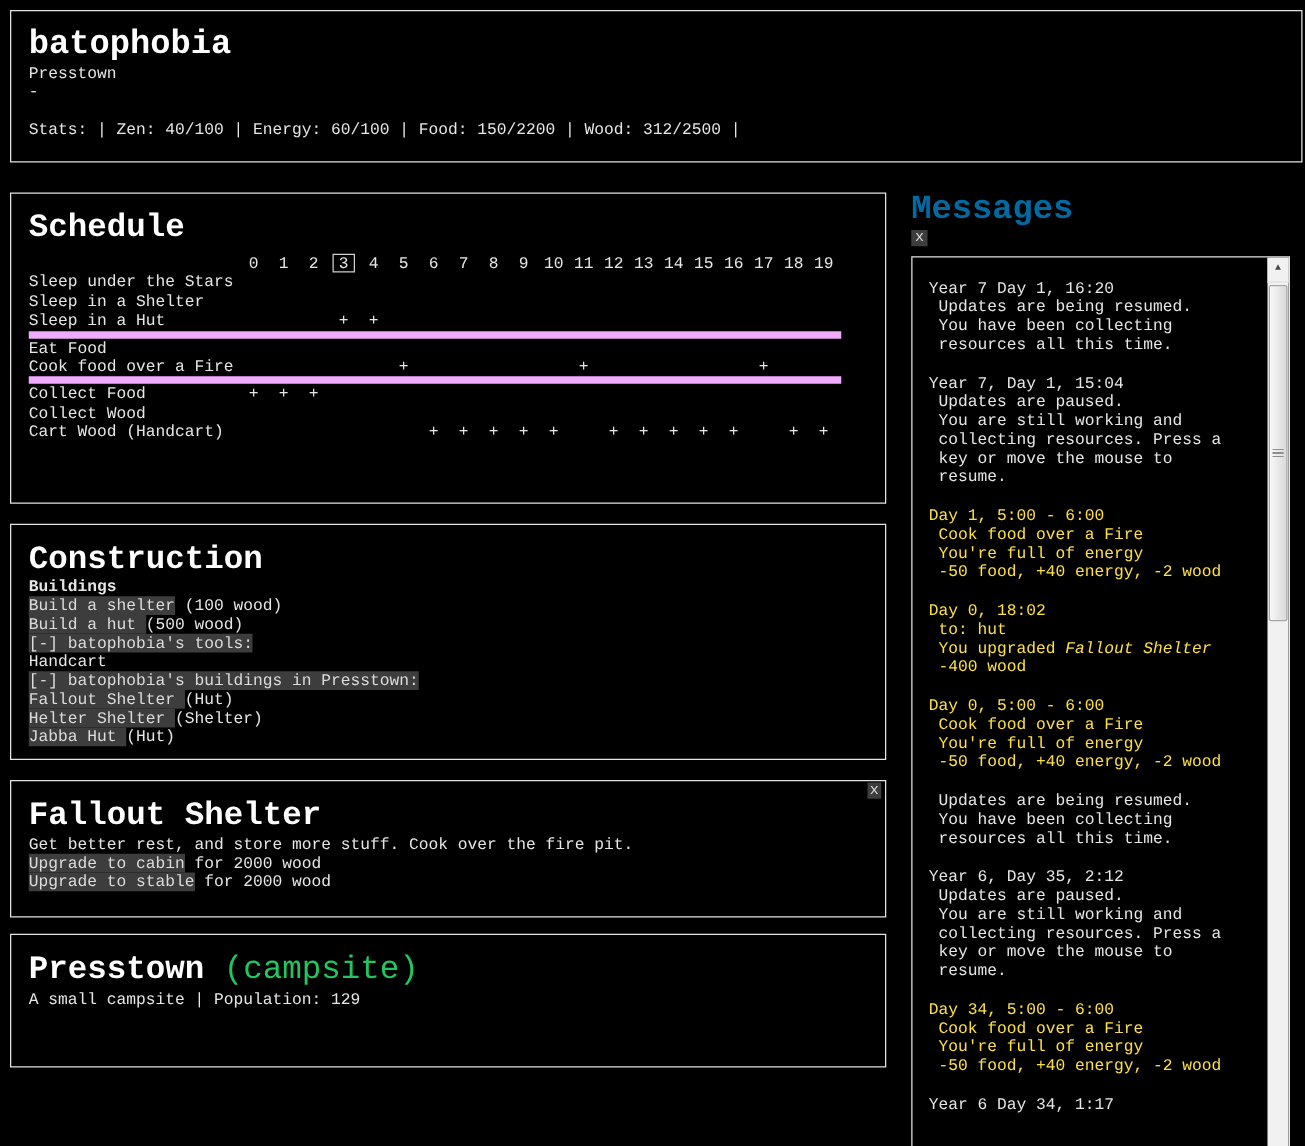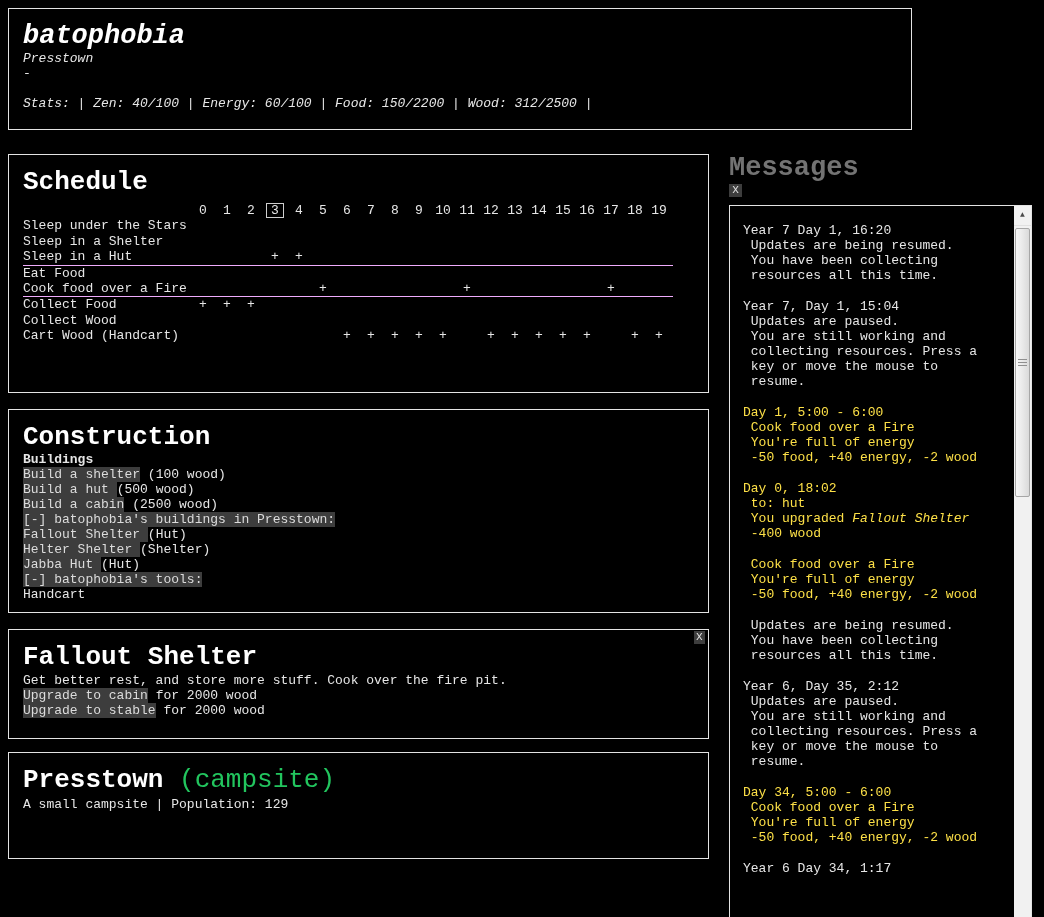--- a/index.html
+++ b/index.html
@@ -5,36 +5,36 @@
   html,body{margin:0;padding:0;}
   body{
     width:1044px;height:917px;overflow:hidden;background:#000;
     font-family:"Liberation Mono","DejaVu Sans Mono",monospace;
     color:#e6e6e6;font-size:13px;
   }
   .page{padding:8px 8px 0 8px;}
   .box{border:1px solid #e3e3e3;background:#000;box-sizing:border-box;}
 
   
-  .header-box{width:904px;padding:12px 14px 18px 14px;margin-bottom:24px;font-style:italic;}
+  .header-box{width:1034px;padding:12px 14px 18px 14px;margin-bottom:24px;}
   .app-title{font-size:27px;font-weight:bold;line-height:30px;color:#fff;}
   .meta{line-height:15px;white-space:pre;}
   .stats-line{margin-top:15px;line-height:15px;white-space:pre;}
 
   .columns{display:flex;}
   .left-col{width:701px;margin-right:20px;flex:none;}
   .right-col{width:303px;flex:none;}
 
   .section-title{font-size:26px;font-weight:bold;line-height:30px;color:#fff;}
 
   
   .schedule-box{padding:12px 14px 48px 14px;margin-bottom:16px;}
   .sched-grid{margin-top:6px;}
   .srow{display:flex;width:650px;line-height:15.4px;height:15.4px;}
-  .srow.divider{border-bottom:1px solid #f0abfc;}
+  .srow.divider{border-bottom:6px solid #f0abfc;}
   .slabel{width:168px;flex:none;white-space:pre;}
   .scell{width:24px;flex:none;text-align:center;}
   .hours-row{margin-bottom:0;}
   .hours-row .scell{color:#e6e6e6;}
   .cur-hour{border:1px solid #cfcfcf;padding:0 4px;display:inline-block;line-height:13px;}
 
   
   .construction-box{padding:12px 14px 10px 14px;margin-bottom:16px;}
   .cgroup{}
   .cgroup.first{margin-top:24px;}
@@ -49,21 +49,21 @@
     font-size:12px;line-height:13px;padding:0 2px;cursor:pointer;
   }
   .fs-desc{line-height:15px;white-space:pre;margin-top:1px;}
 
   
   .presstown-box{padding:12px 14px 46px 14px;}
   .subtitle{font-weight:normal;color:#22c55e;text-align:center;}
   .town-info{line-height:15px;white-space:pre;margin-top:2px;}
 
   
-  .messages-title{font-size:27px;font-weight:bold;line-height:26px;color:#737373;margin-top:1px;}
+  .messages-title{font-size:27px;font-weight:bold;line-height:26px;color:#0369a1;margin-top:1px;}
   .msg-close{
     display:inline-block;background:#3d3d3d;color:#ddd;font-size:12px;
     line-height:13px;padding:0 3px;margin:3px 0 8px 0;cursor:pointer;
   }
   .messages-box{
     position:relative;border:1px solid #e3e3e3;height:746px;box-sizing:border-box;
     overflow:hidden;padding:17px 30px 10px 13px;
   }
   .msg{margin-bottom:16px;}
   .msg-line{line-height:15px;white-space:pre;}
@@ -317,33 +317,32 @@
       </div>
 
       <div class="box construction-box">
         <div class="section-title">Construction</div>
 
 
         <div class="cgroup">
           <div class="cline bold">Buildings</div>
           <div class="cline"><span class="link">Build a shelter</span><span> (100 wood)</span></div>
           <div class="cline"><span class="link">Build a hut </span><span>(500 wood)</span></div>
-          <div class="cline"><span class="link">Build a cabin</span><span> (2500 wood)</span></div>
+        </div>
+
+        <div class="cgroup">
+          <div class="cline"><span class="link">[-] batophobia's tools:</span></div>
+          <div class="cline">Handcart</div>
         </div>
 
         <div class="cgroup">
           <div class="cline"><span class="link">[-] batophobia's buildings in Presstown:</span></div>
           <div class="cline"><span class="link">Fallout Shelter </span><span>(Hut)</span></div>
           <div class="cline"><span class="link">Helter Shelter </span><span>(Shelter)</span></div>
           <div class="cline"><span class="link">Jabba Hut </span><span>(Hut)</span></div>
-        </div>
-
-        <div class="cgroup">
-          <div class="cline"><span class="link">[-] batophobia's tools:</span></div>
-          <div class="cline">Handcart</div>
         </div>
       </div>
 
       <div class="box fallout-box">
         <span class="corner-x">x</span>
         <div class="section-title">Fallout Shelter</div>
         <div class="fs-desc">Get better rest, and store more stuff. Cook over the fire pit.</div>
         <div class="cline"><span class="link">Upgrade to cabin</span><span> for 2000 wood</span></div>
         <div class="cline"><span class="link">Upgrade to stable</span><span> for 2000 wood</span></div>
       </div>
@@ -380,20 +379,21 @@
               <div class="msg-line"> You're full of energy</div>
               <div class="msg-line"> -50 food, +40 energy, -2 wood</div>
             </div>
             <div class="msg dim">
               <div class="msg-line">Day 0, 18:02</div>
               <div class="msg-line"> to: hut</div>
               <div class="msg-line"><span> You upgraded </span><span class="ital">Fallout Shelter</span></div>
               <div class="msg-line"> -400 wood</div>
             </div>
             <div class="msg dim">
+              <div class="msg-line">Day 0, 5:00 - 6:00</div>
               <div class="msg-line"> Cook food over a Fire</div>
               <div class="msg-line"> You're full of energy</div>
               <div class="msg-line"> -50 food, +40 energy, -2 wood</div>
             </div>
             <div class="msg bright">
               <div class="msg-line"> Updates are being resumed.</div>
               <div class="msg-line"> You have been collecting</div>
               <div class="msg-line"> resources all this time.</div>
             </div>
             <div class="msg bright">

